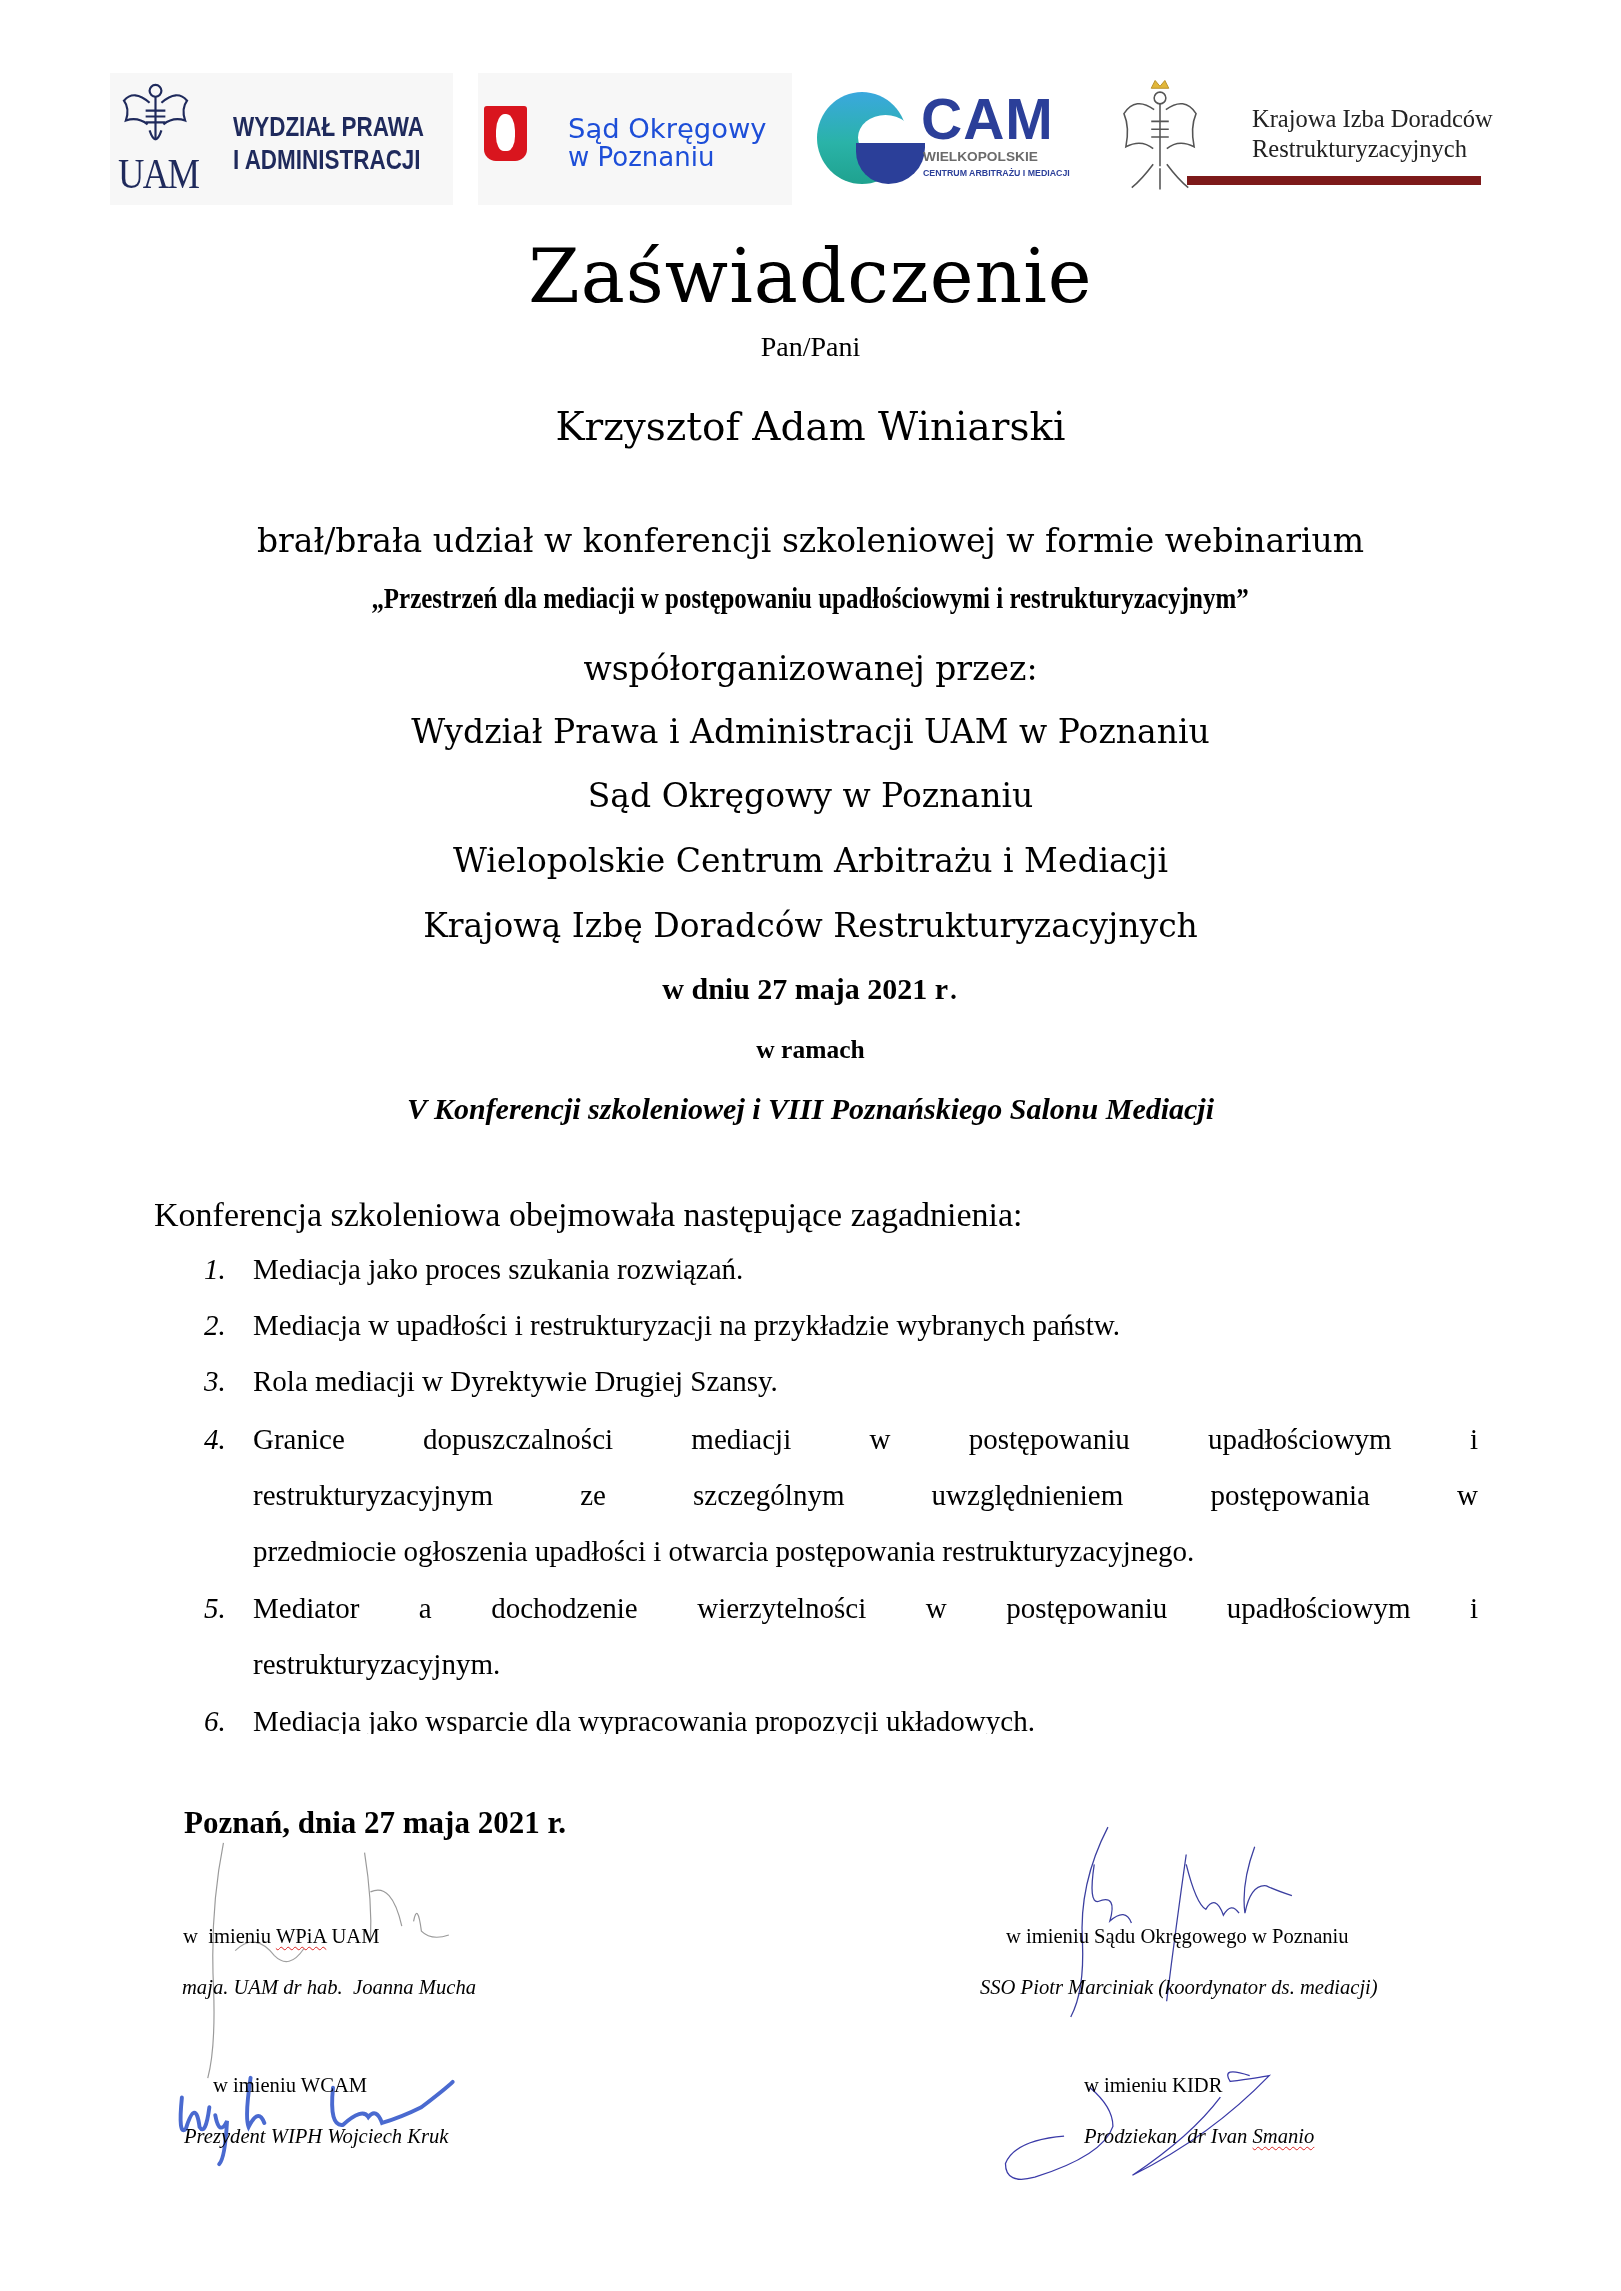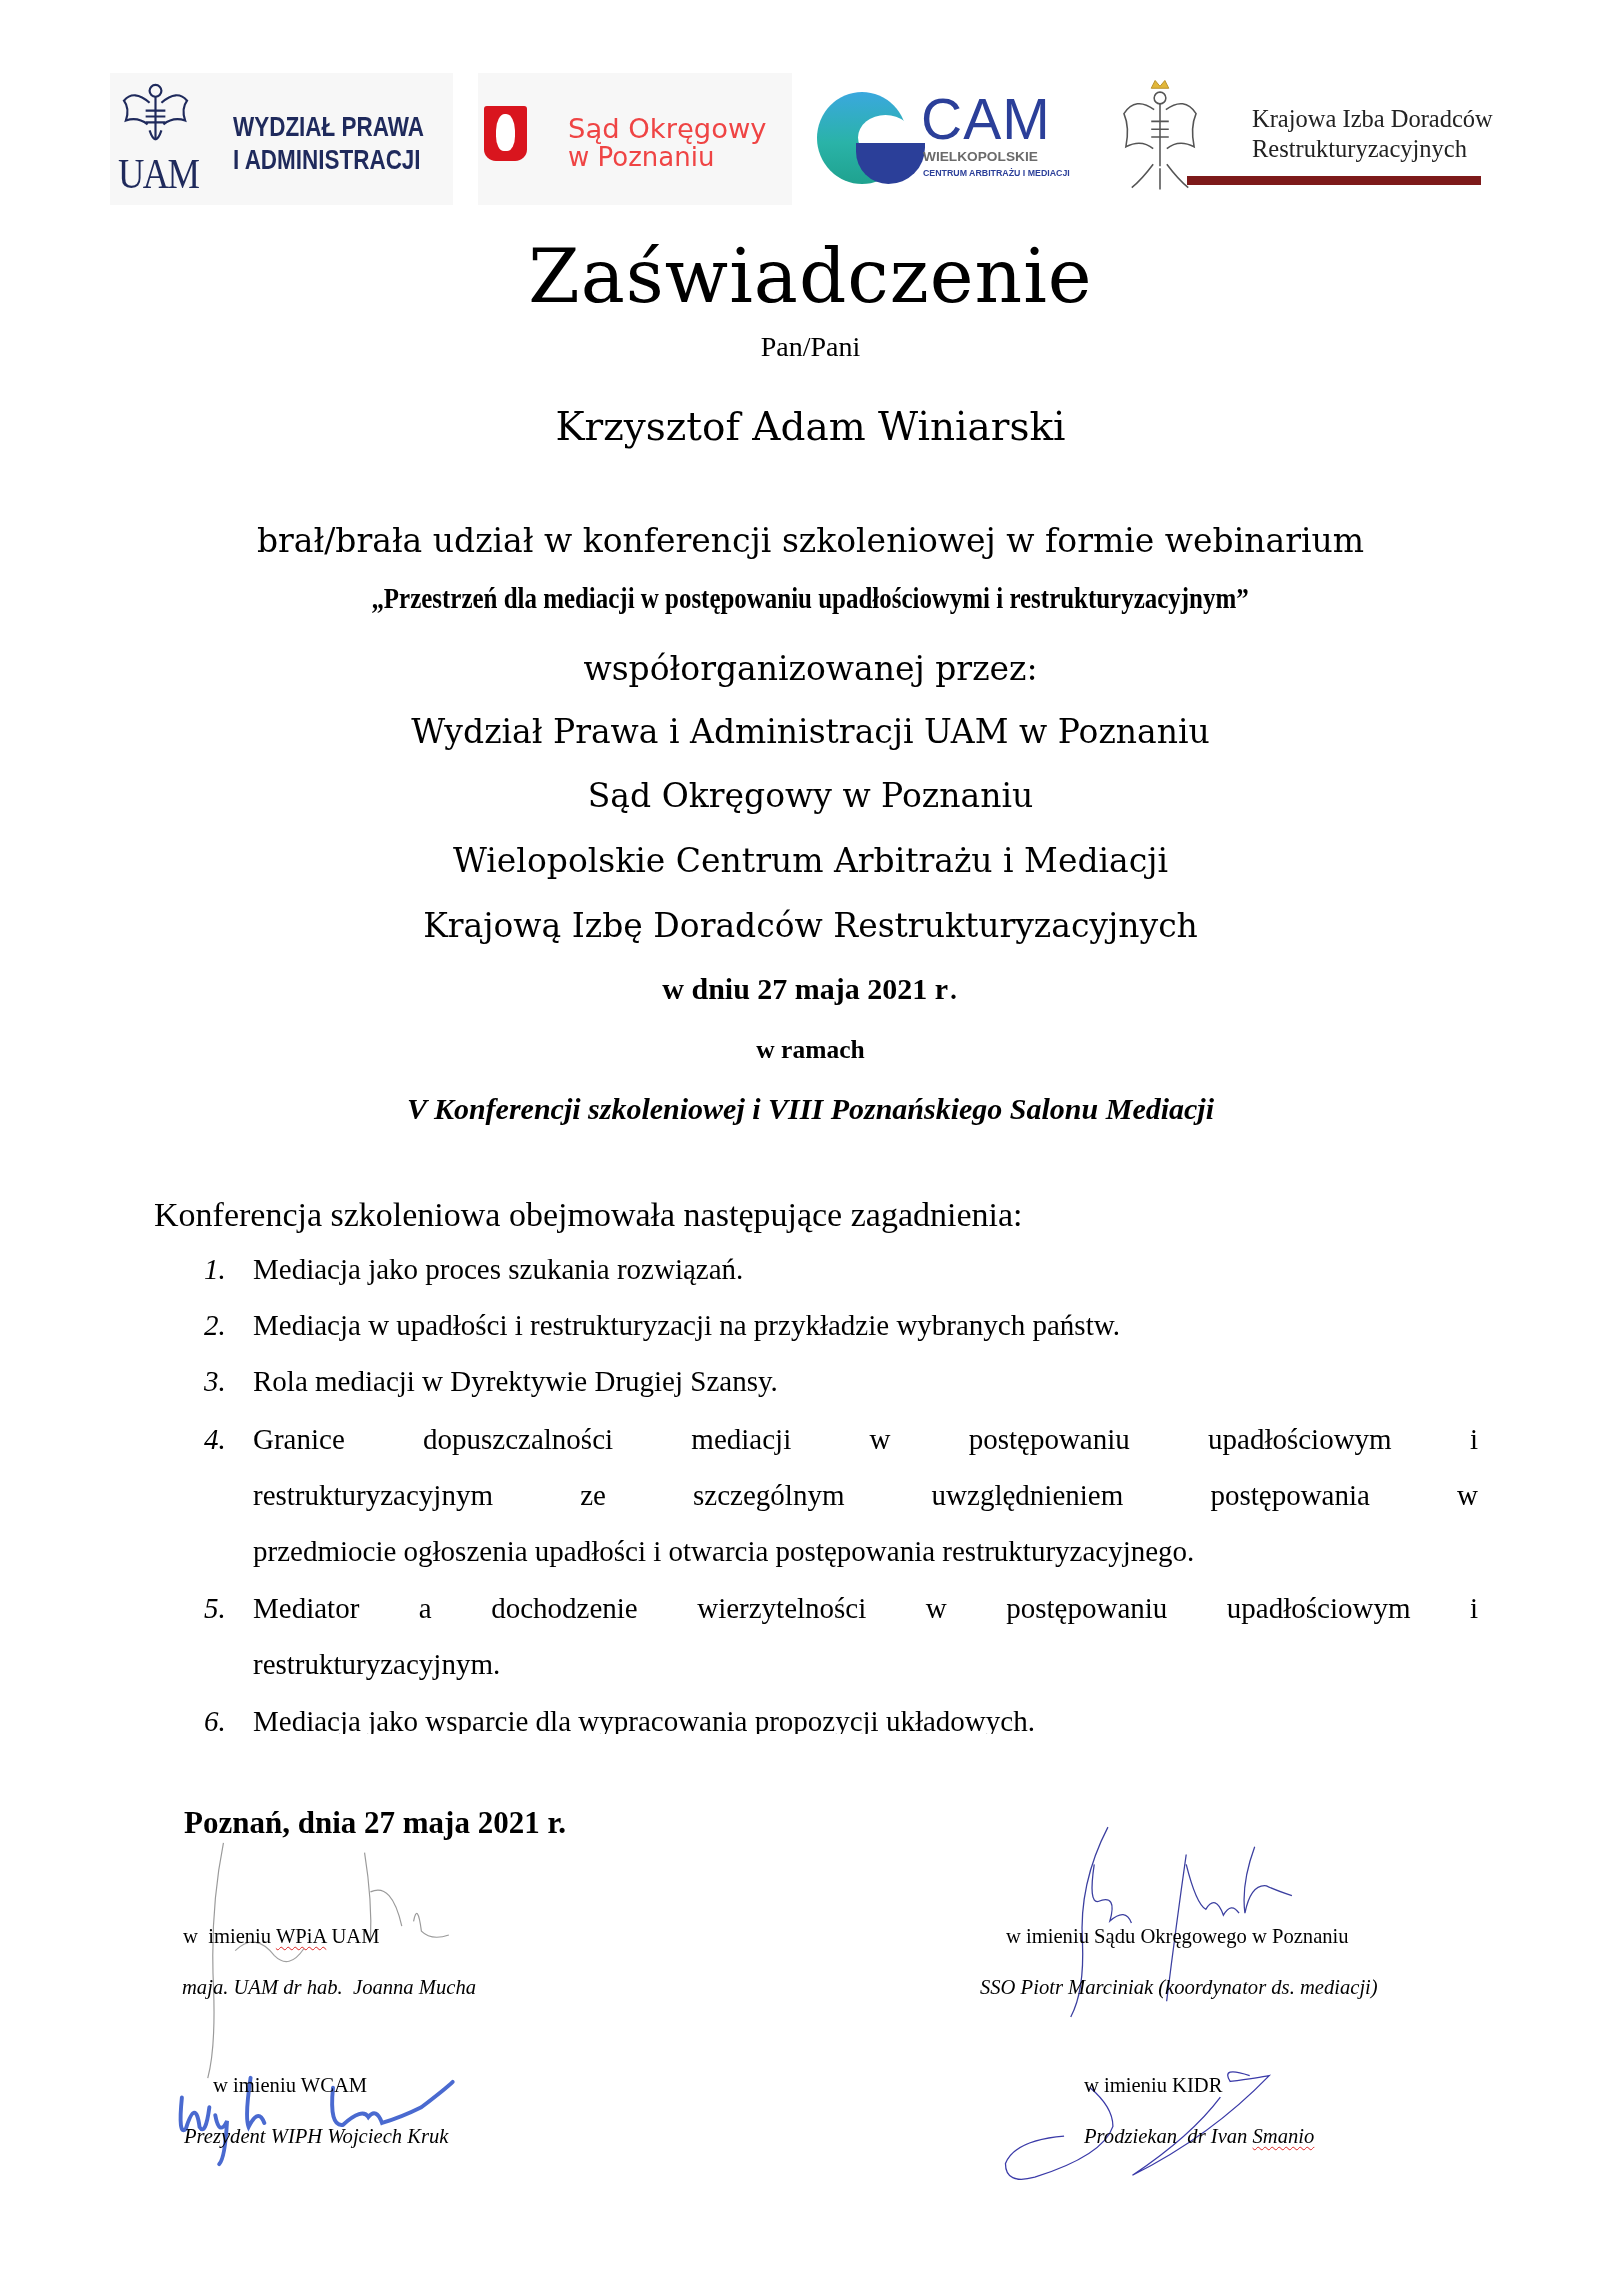--- a/index.html
+++ b/index.html
@@ -9,28 +9,28 @@
 
   
   .logo-uam { left:110px; top:73px; width:343px; height:132px; background:#f7f7f7; }
   .uam-eagle { position:absolute; left:9.8px; top:7.8px; width:71px; height:71px; }
   .uam-letters { position:absolute; left:7.8px; top:76px; font-family:"Liberation Serif", serif; font-size:43px; color:#1f2a5c; letter-spacing:-2px; transform:scaleX(0.85); transform-origin:left; }
   .uam-text { position:absolute; left:123px; top:37px; font-family:"Liberation Sans", sans-serif; font-weight:bold; font-size:27.4px; line-height:33px; color:#1f2a5c; transform:scaleX(0.82); transform-origin:left; white-space:nowrap; }
 
   .logo-sad { left:478px; top:73px; width:314px; height:132px; background:#f7f7f7; }
   .sad-emblem { position:absolute; left:5.9px; top:33px; width:43px; height:55px; background:#d9151e; border-radius:2.9px 2.9px 11.8px 11.8px; }
   .sad-emblem-eagle { position:absolute; left:11.8px; top:7.8px; width:19.6px; height:37px; background:#fff; border-radius:45% 45% 40% 40%; }
-  .sad-text { position:absolute; left:90px; top:41px; font-family:"DejaVu Sans", sans-serif; font-size:27.4px; line-height:29px; color:#ef4444; white-space:nowrap; }
+  .sad-text { position:absolute; left:90px; top:41px; font-family:"DejaVu Sans", sans-serif; font-size:27.4px; line-height:29px; color:#1d4ed8; white-space:nowrap; }
   .sad-text .sub { font-size:26px; }
 
   .logo-cam { left:815px; top:86px; width:235px; height:108px; }
   .cam-swirl-outer { position:absolute; left:2px; top:5.9px; width:90px; height:92px; border-radius:50%; background:linear-gradient(180deg,#3aa8de 0%,#2ab3a8 55%,#1fa28f 100%); }
   .cam-swirl-inner { position:absolute; left:43px; top:29px; width:55px; height:45px; border-radius:50%; background:#ffffff; }
   .cam-swirl-blue { position:absolute; left:41px; top:57px; width:69px; height:41px; border-radius:0 0 44px 39px; background:#2b3f99; }
-  .cam-big { position:absolute; left:106px; top:0px; font-family:"Liberation Sans", sans-serif; font-weight:normal; font-size:57px; color:#2b3f99; letter-spacing:1px;text-align:right; }
+  .cam-big { position:absolute; left:106px; top:0px; font-family:"Liberation Sans", sans-serif; font-weight:bold; font-size:57px; color:#2b3f99; letter-spacing:1px;text-align:right; }
   .cam-sub1 { position:absolute; left:108px; top:63px; font-family:"Liberation Sans", sans-serif; font-weight:bold; font-size:13.7px; color:#6b6b6b; }
   .cam-sub2 { position:absolute; left:108px; top:82px; font-family:"Liberation Sans", sans-serif; font-weight:bold; font-size:8.8px; color:#2b3f99; white-space:nowrap; }
 
   .logo-kidr { left:1122px; top:78px; width:412px; height:123px; }
   .kidr-eagle { position:absolute; left:0; top:0; width:76px; height:116px; }
   .kidr-text { position:absolute; left:130px; top:25.5px; font-family:"Liberation Serif", serif; font-size:24.5px; line-height:30px; color:#222; white-space:nowrap; }
   .kidr-bar { position:absolute; left:65px; top:98px; width:294px; height:8.8px; background:#7d1a1a; }
 
   
   .title { top:233px; font-family:"DejaVu Serif", serif; font-size:74px; letter-spacing:1px; }

